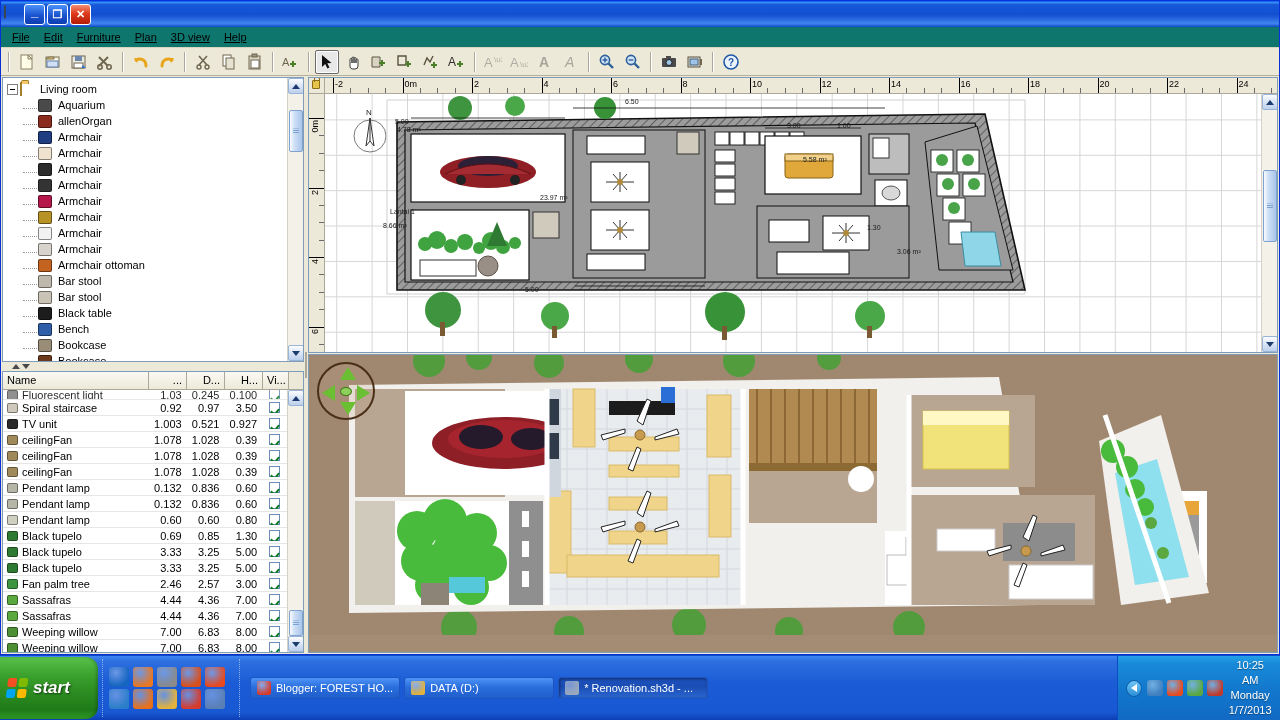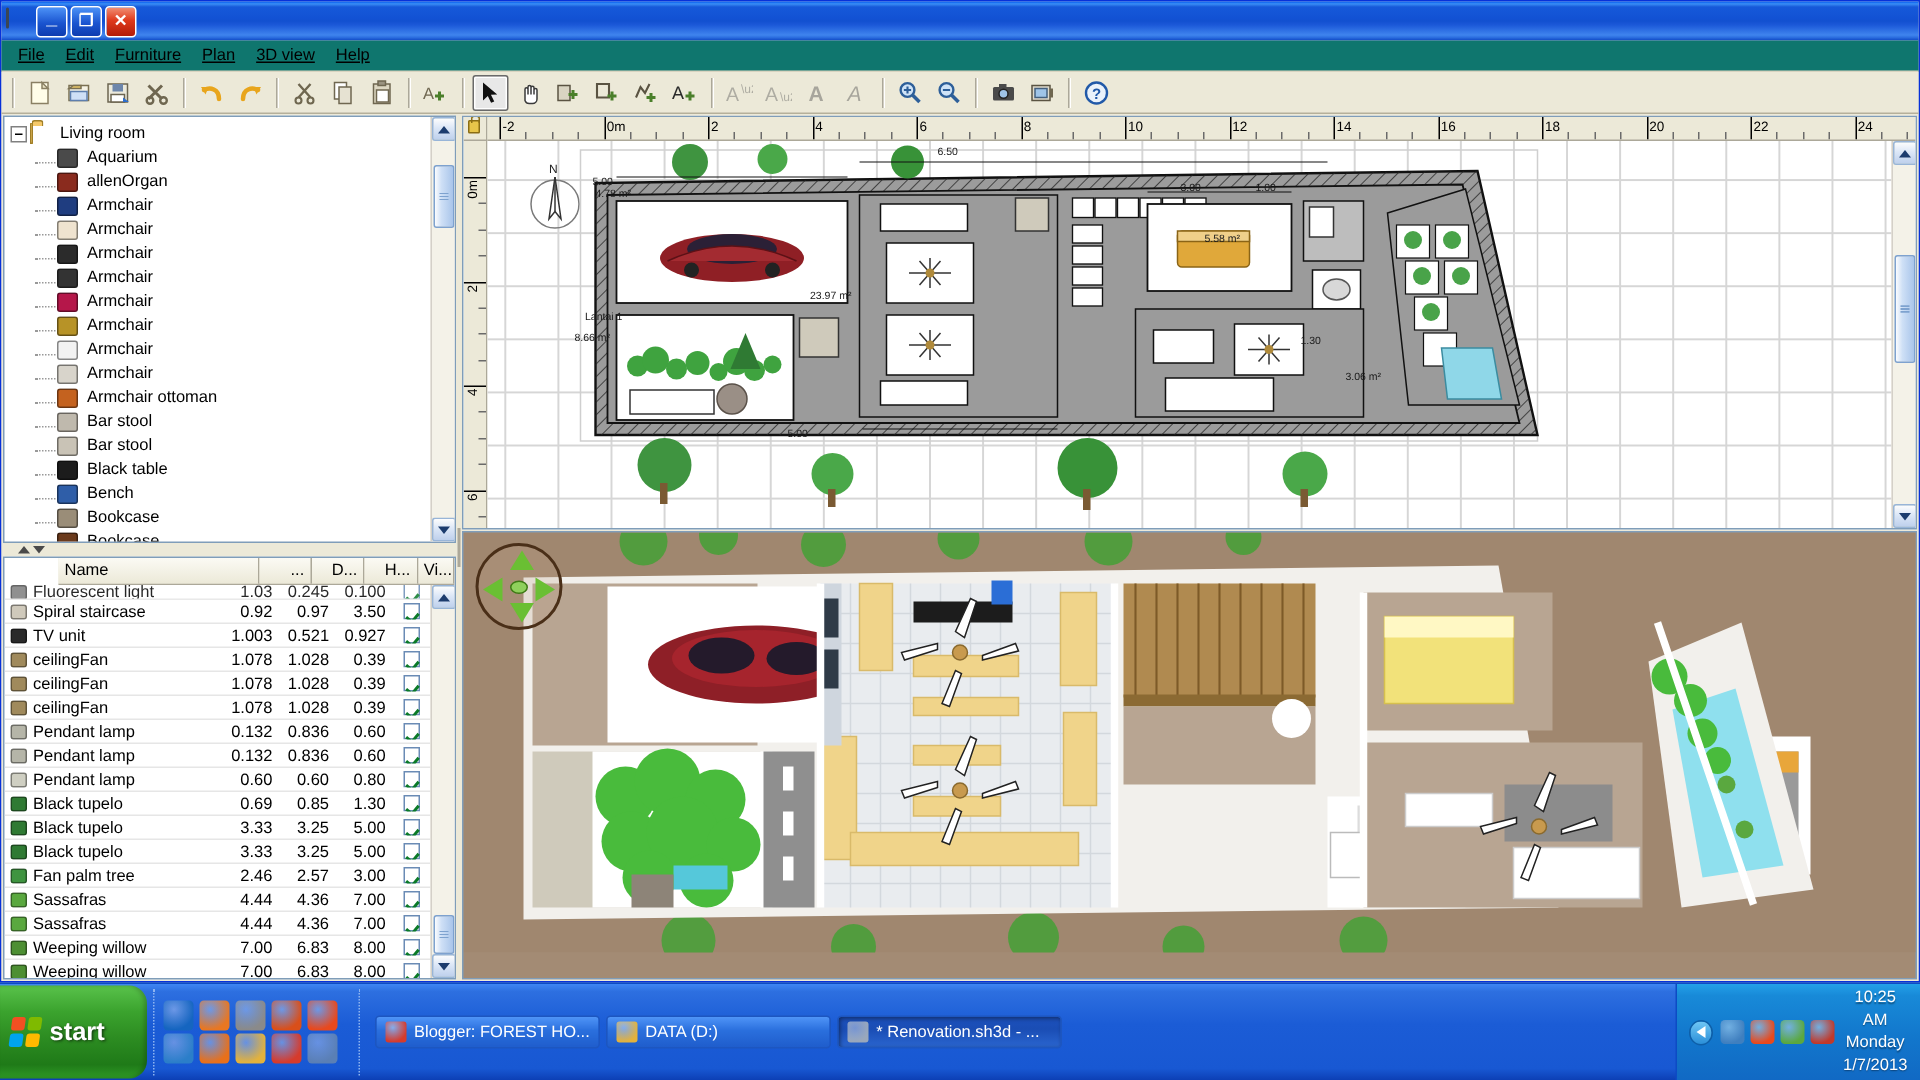--- a/index.html
+++ b/index.html
@@ -160,21 +160,20 @@
   .hs-tri.dn { border-top: 5px solid #4a4a4a; }
   
   #furn-table {
     flex: 1 1 auto; background: #fff; border: 1px solid #7f9db9;
     display: flex; flex-direction: column; overflow: hidden;
   }
   .ft-head {
     display: flex; height: 18px; flex: 0 0 18px;
     background: #ece9d8; border-bottom: 1px solid #aca899;
     font-size: 11px;
-    margin-left: 36px;
   }
   .ft-head .th {
     border-right: 1px solid #aca899;
     padding: 2px 4px; overflow: hidden; white-space: nowrap;
     background: linear-gradient(to bottom, #fbfaf4, #ece9d8);
     cursor: pointer;
   }
   .ft-body { flex: 1 1 auto; display: flex; overflow: hidden; }
   .ft-rows { flex: 1 1 auto; overflow: hidden; }
   .ft-row {
@@ -277,21 +276,21 @@
     border-radius: 0 12px 12px 0;
     display: flex; align-items: center; gap: 6px; padding-left: 7px;
     cursor: pointer;
     box-shadow: inset -2px 0 3px rgba(0,0,0,.2);
   }
   #start-btn .flag {
     width: 20px; height: 20px; position: relative; transform: skewX(-8deg);
   }
   #start-btn .flag i { position: absolute; width: 9px; height: 9px; border-radius: 2px; display:block; }
   #start-btn .lbl {
-    color: #fff; font-size: 17px; font-weight: bold;
+    color: #fff; font-size: 17px; font-style: italic; font-weight: bold;
     text-shadow: 1px 1px 2px rgba(0,0,0,.6);
   }
   #quick-launch {
     display: flex; flex-wrap: wrap; align-content: center;
     width: 138px; flex: 0 0 138px; padding: 2px 4px;
     border-left: 1px dotted #8db4f0; border-right: 1px dotted #8db4f0;
     margin: 3px 4px;
   }
   .ql-ico { width: 20px; height: 20px; margin: 1px 2px; border-radius: 3px; position: relative; cursor: pointer; }
   #task-items { flex: 1 1 auto; display: flex; align-items: center; gap: 4px; padding: 0 6px; }

